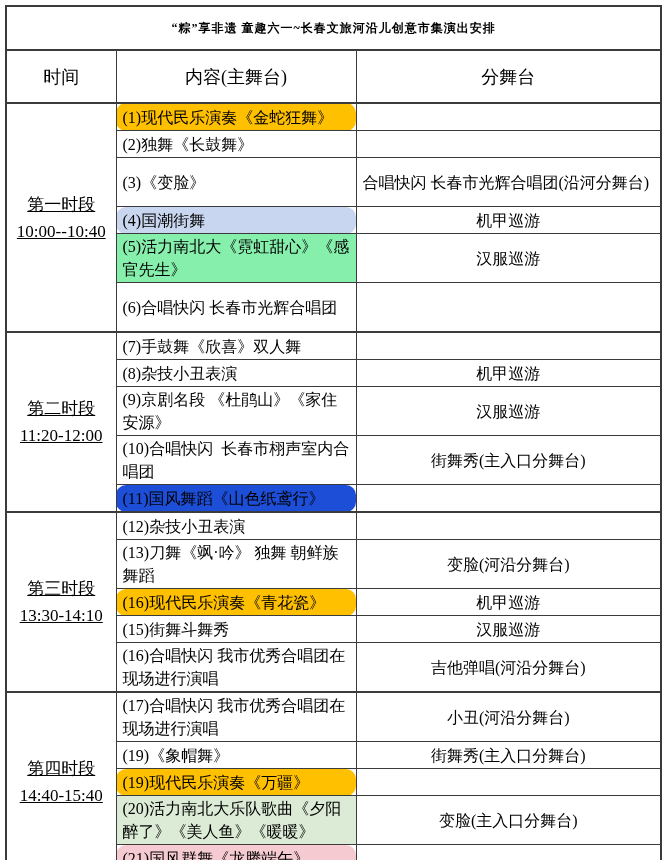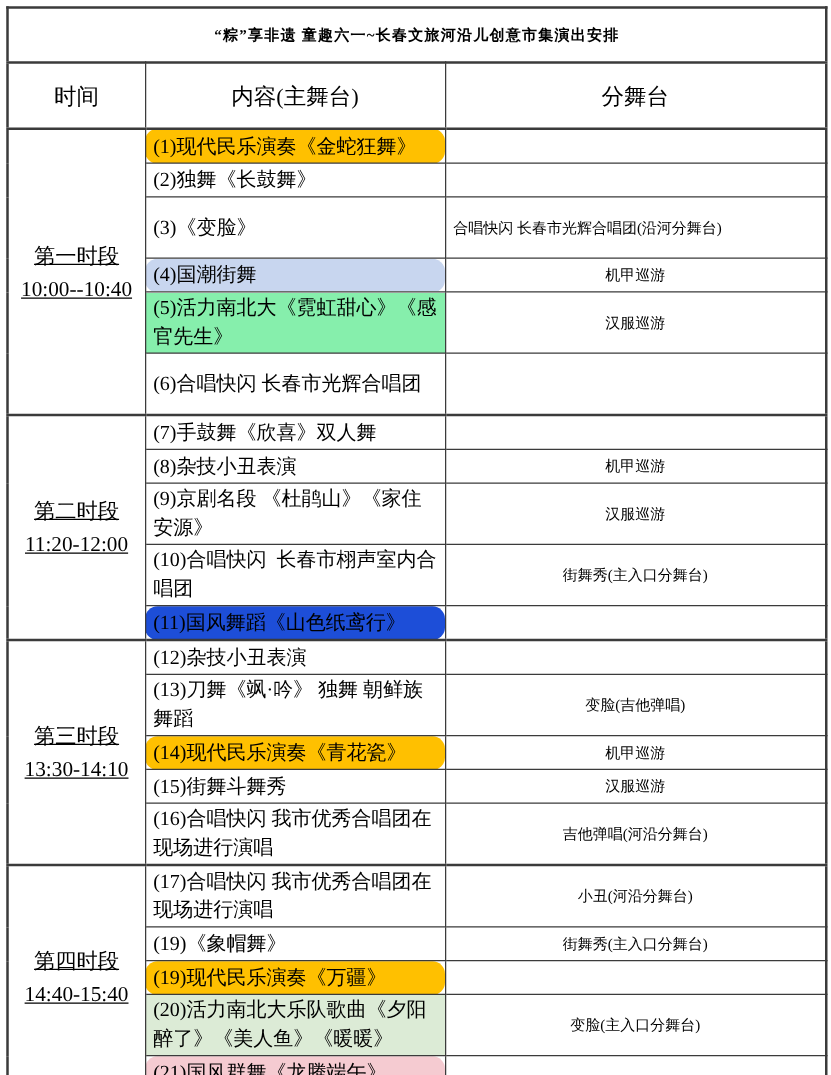--- a/index.html
+++ b/index.html
@@ -48,21 +48,21 @@
     text-align: left;
     padding: 0 4px 0 6px;
     font-size: 16px;
     line-height: 23px;
     white-space: pre-wrap;
     word-break: break-all;
   }
   td.sub-cell {
     text-align: center;
     padding: 0 4px;
-    font-size: 12px;
+    font-size: 16px;
     line-height: 23px;
     word-break: break-all;
   }
   td.sub-cell.left-align {
     text-align: left;
     padding-left: 6px;
   }
   tr.row-single td { height: 26px; border-radius: 10px; }
   tr.row-tall td { height: 48px; }
   tr.section-top td { border-top: 2px solid #3b3b3b; }
@@ -142,24 +142,24 @@
       <tr class="row-single section-top">
         <td class="time-cell" rowspan="5">
           <div>第三时段</div>
           <div>13:30-14:10</div>
         </td>
         <td class="main-cell">(12)杂技小丑表演</td>
         <td class="sub-cell"></td>
       </tr>
       <tr class="row-tall">
         <td class="main-cell">(13)刀舞《飒·吟》 独舞 朝鲜族舞蹈</td>
-        <td class="sub-cell">变脸(吉他弹唱)</td>
+        <td class="sub-cell">变脸(河沿分舞台)</td>
       </tr>
       <tr class="row-single">
-        <td class="main-cell" style="background: rgb(255, 192, 0);">(14)现代民乐演奏《青花瓷》</td>
+        <td class="main-cell" style="background: rgb(255, 192, 0);">(16)现代民乐演奏《青花瓷》</td>
         <td class="sub-cell">机甲巡游</td>
       </tr>
       <tr class="row-single">
         <td class="main-cell">(15)街舞斗舞秀</td>
         <td class="sub-cell">汉服巡游</td>
       </tr>
       <tr class="row-tall">
         <td class="main-cell">(16)合唱快闪 我市优秀合唱团在现场进行演唱</td>
         <td class="sub-cell">吉他弹唱(河沿分舞台)</td>
       </tr>

